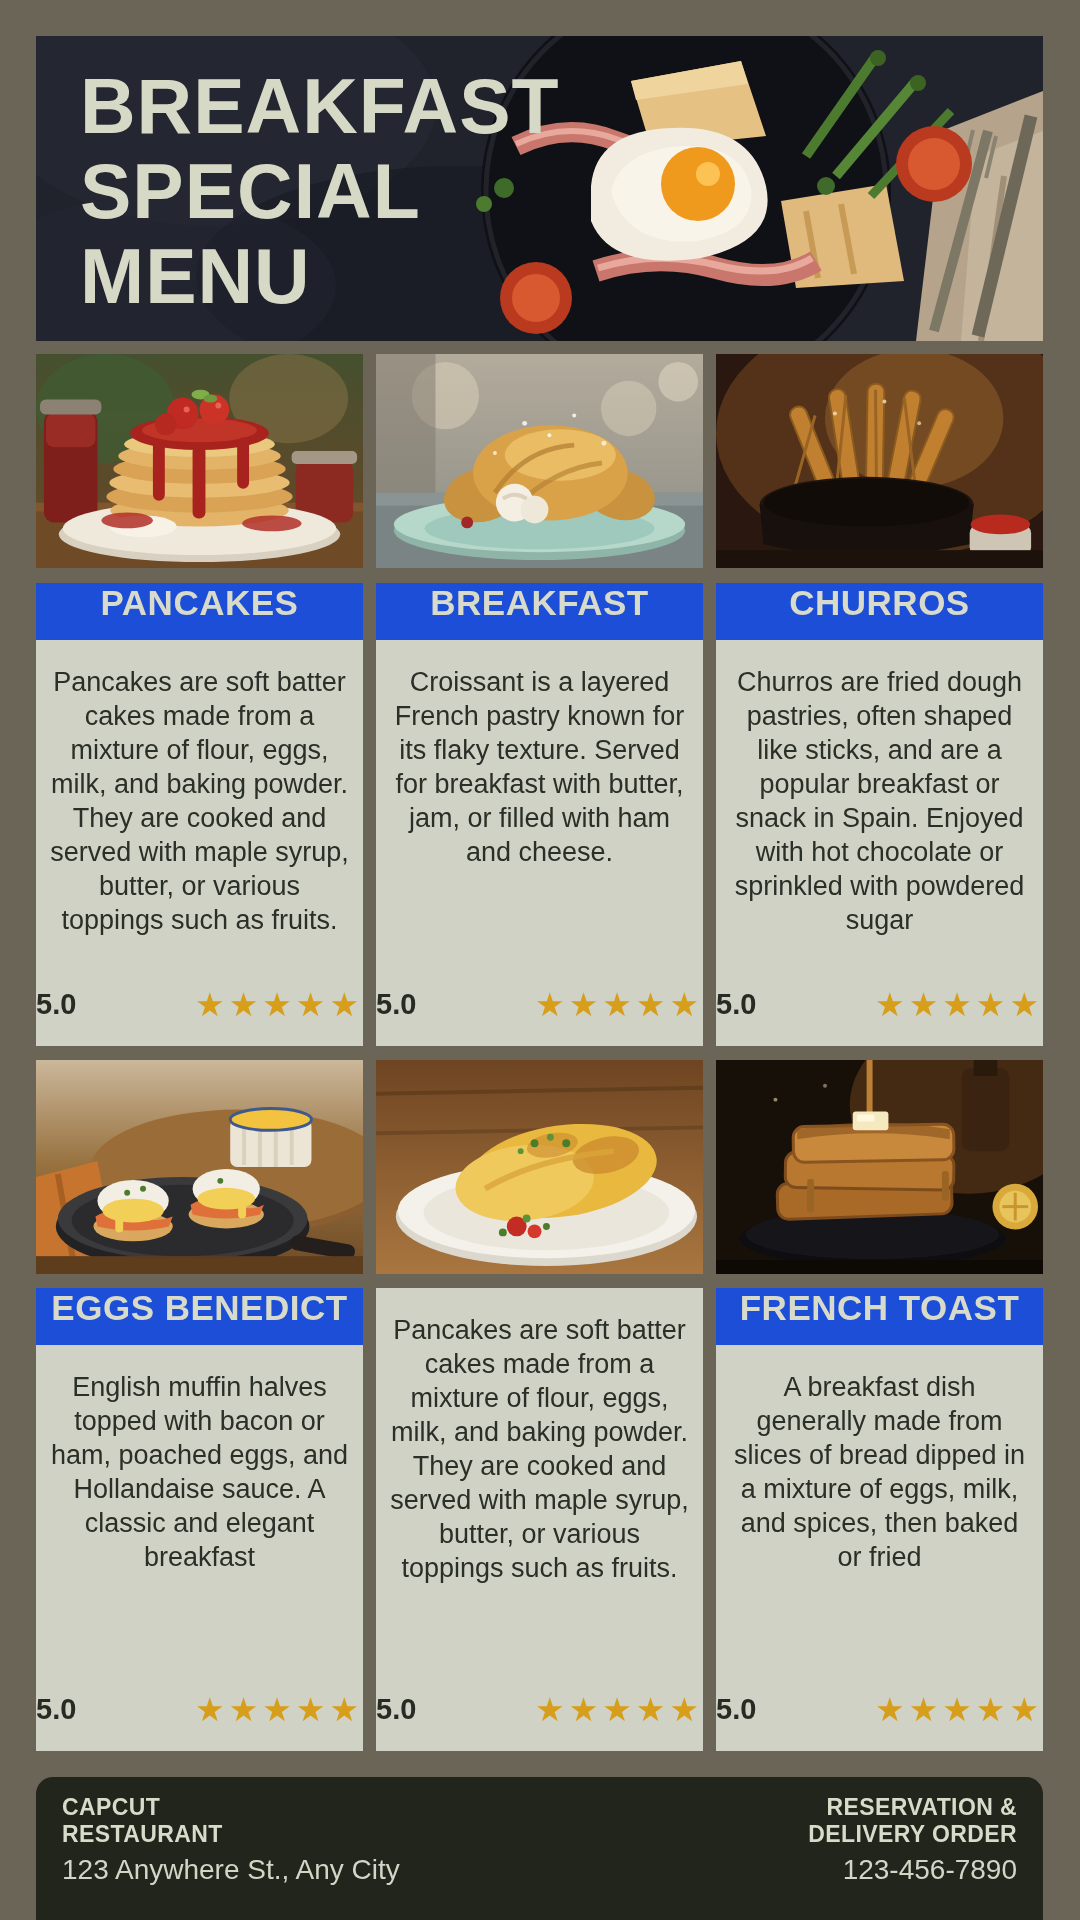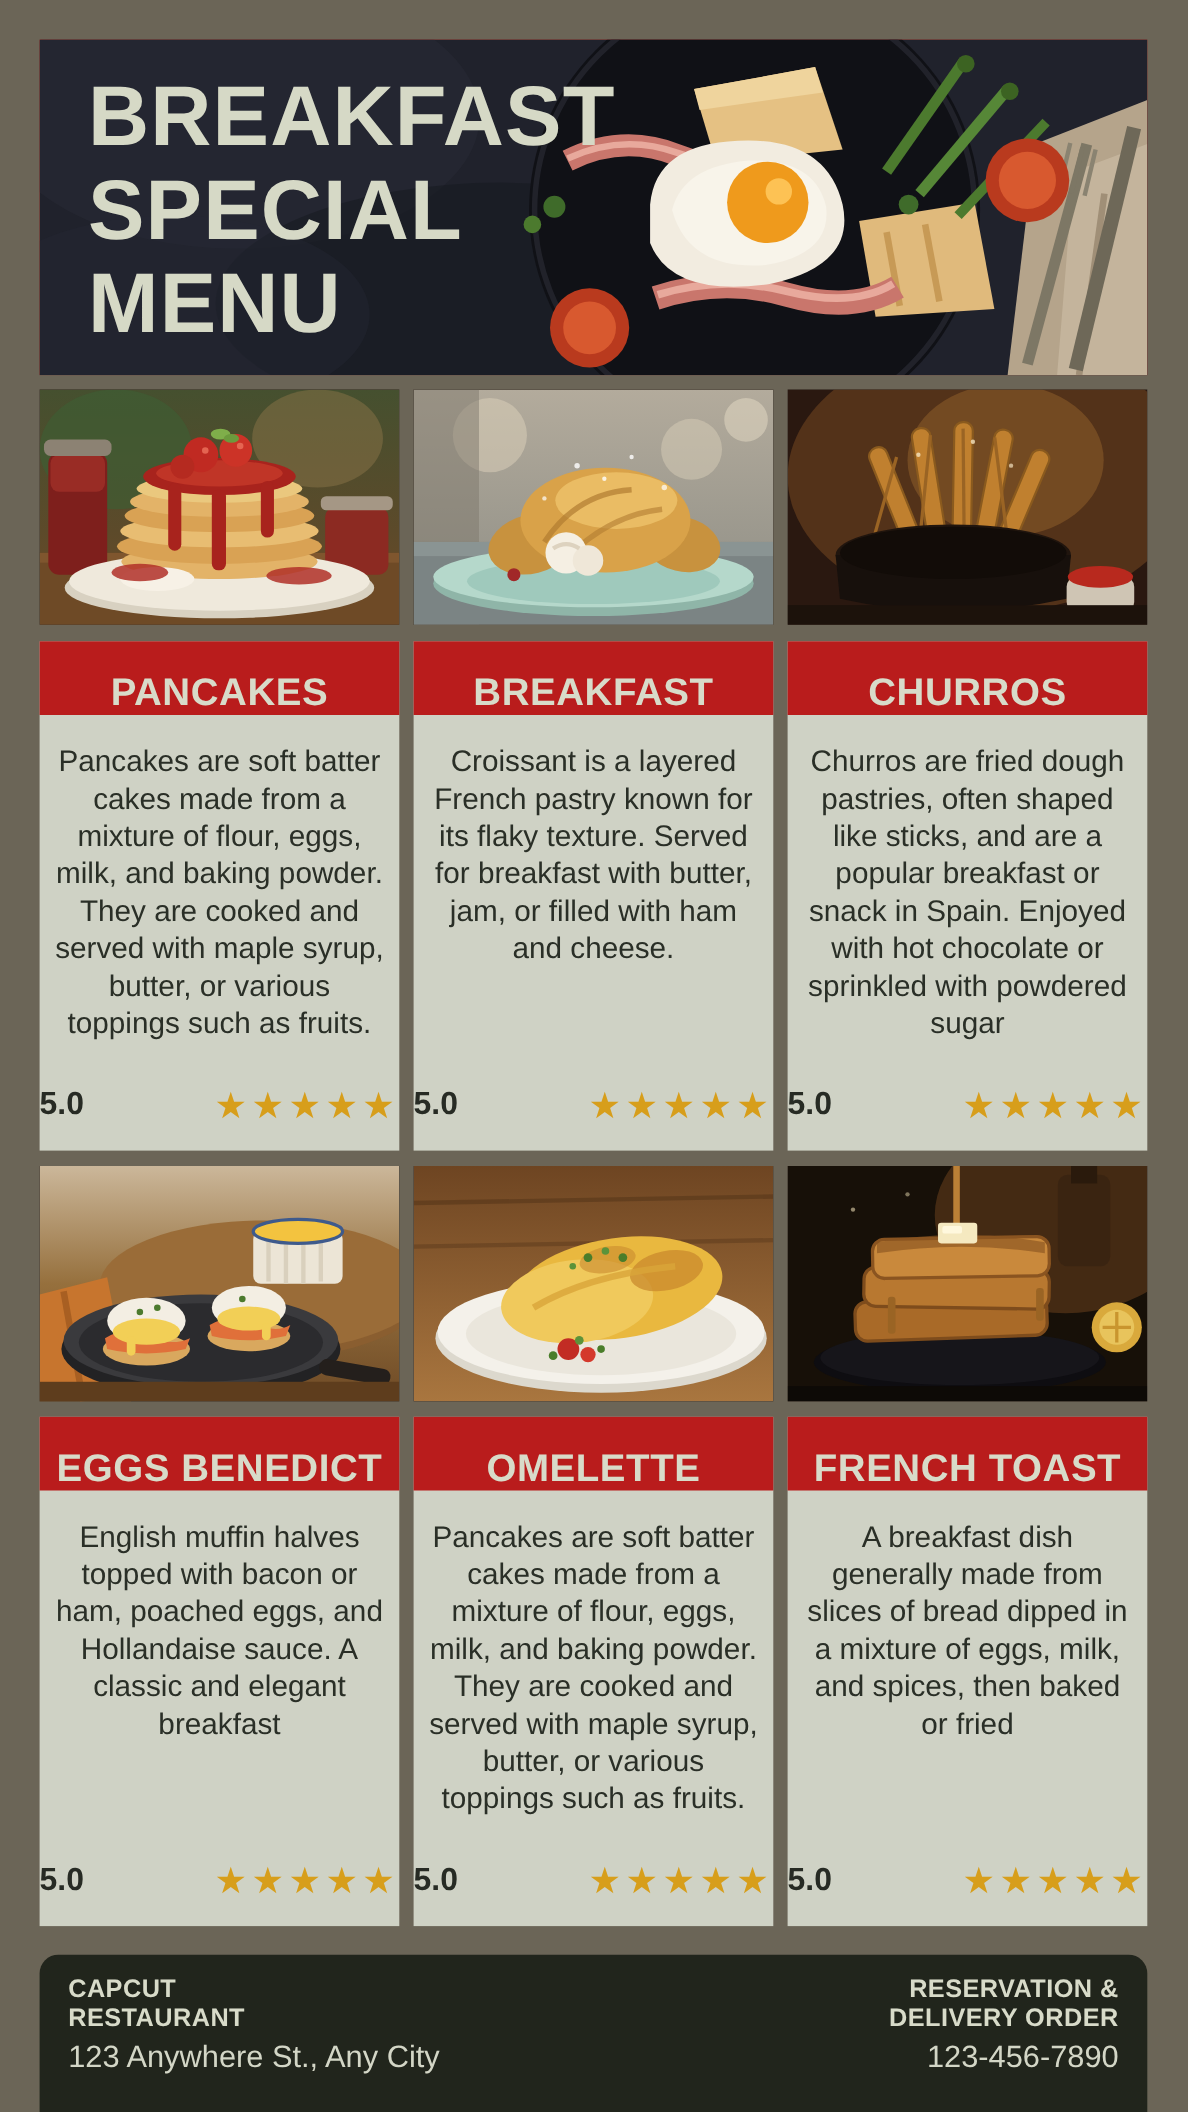--- a/index.html
+++ b/index.html
@@ -38,22 +38,22 @@
   .photo svg { width:100%; height:100%; display:block; }
 
   
   .card-row {
     display:grid; grid-template-columns:repeat(3,1fr); gap:13px;
     height:463px; margin-bottom:14px; flex:none;
   }
   .card-row.second { margin-bottom:26px; }
   .card { background:#cfd2c5; display:flex; flex-direction:column; }
   .card-head {
-    background:#b91c1c; height:67px; flex:none;
-    display:flex; align-items:flex-end; justify-content:center;
+    background:#1d4ed8; height:57px; flex:none;
+    display:flex; align-items:flex-start; justify-content:center;
   }
   .card-head h2 {
     color:#d8dbc9; font-size:35px; font-weight:bold; letter-spacing:.5px;
   }
   .card-desc {
     flex:1; padding:25px 13px 0;
     text-align:center; color:#2a2f27;
     font-size:27px; line-height:34px;
   }
   .rating {
@@ -388,23 +388,20 @@
       <div class="card-head">
         <h2>EGGS BENEDICT</h2>
       </div>
       <p class="card-desc">English muffin halves topped with bacon or ham, poached eggs, and Hollandaise sauce. A classic and elegant breakfast</p>
       <div class="rating">
         <span class="score">5.0</span>
         <span class="stars">★★★★★</span>
       </div>
     </article>
     <article class="card">
-      <div class="card-head">
-        <h2>OMELETTE</h2>
-      </div>
       <p class="card-desc">Pancakes are soft batter cakes made from a mixture of flour, eggs, milk, and baking powder. They are cooked and served with maple syrup, butter, or various toppings such as fruits.</p>
       <div class="rating">
         <span class="score">5.0</span>
         <span class="stars">★★★★★</span>
       </div>
     </article>
     <article class="card">
       <div class="card-head">
         <h2>FRENCH TOAST</h2>
       </div>

